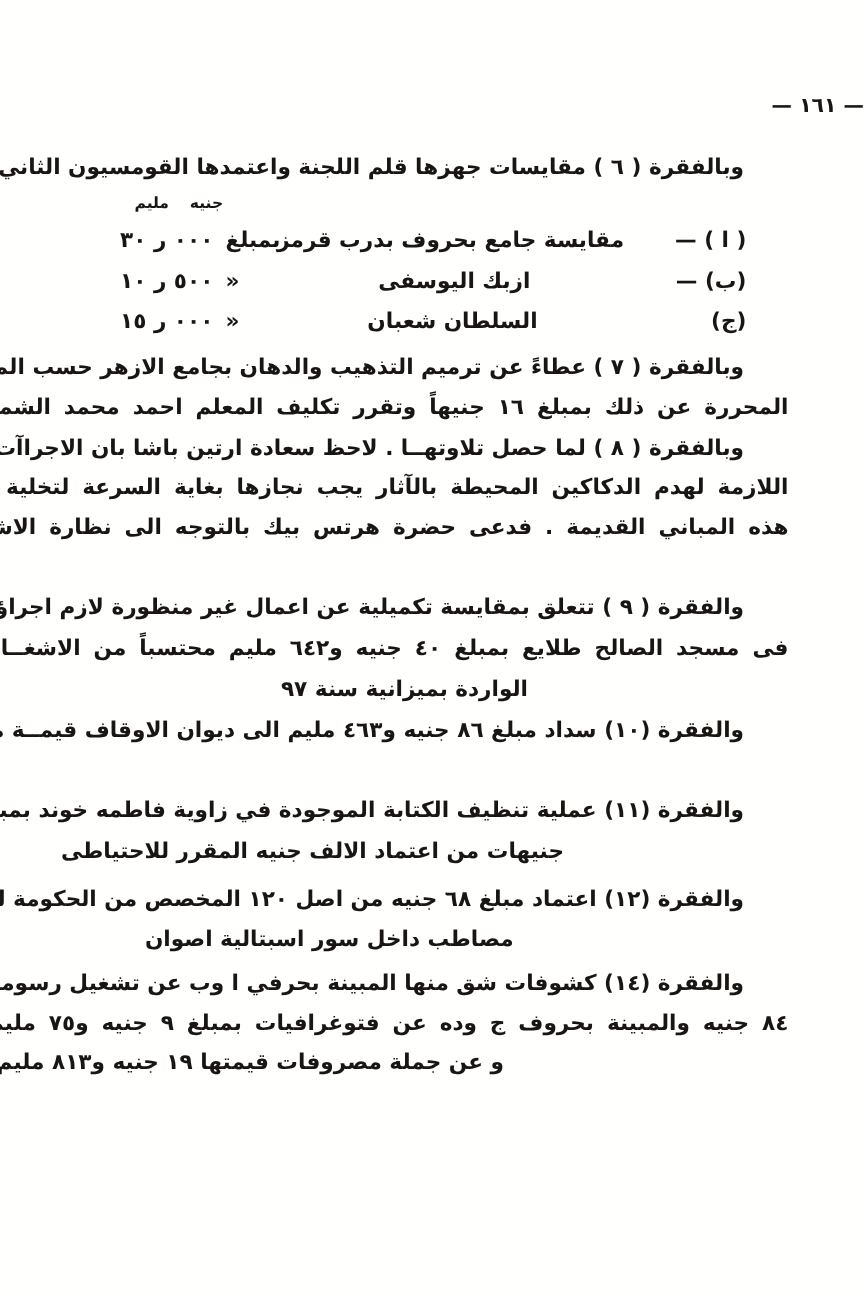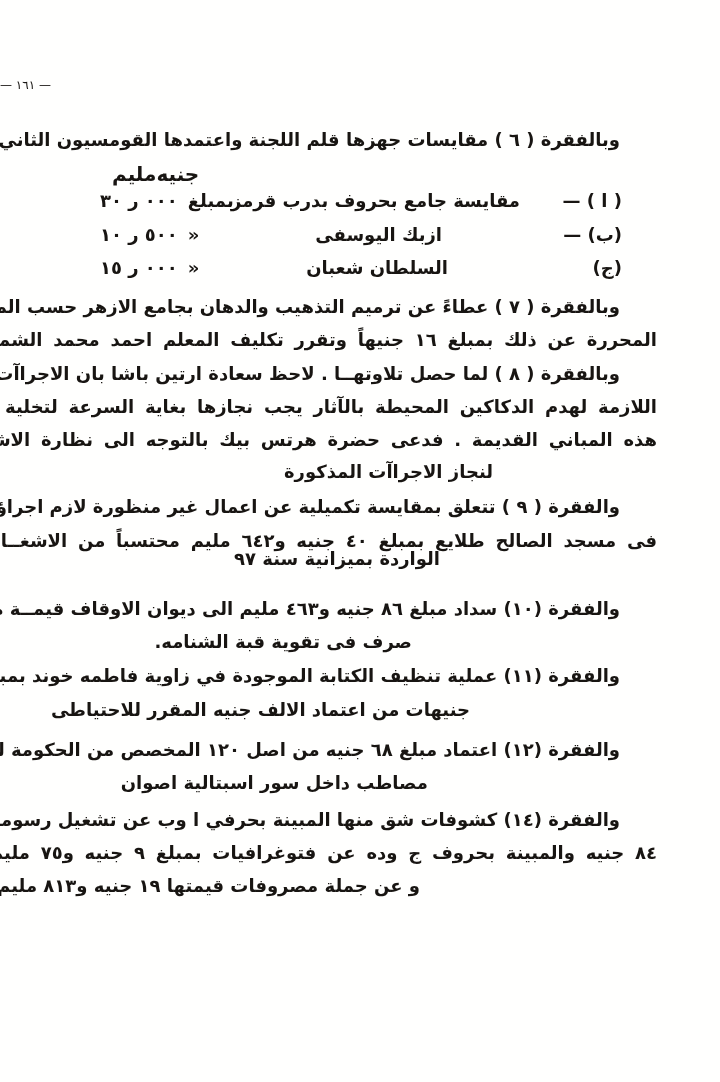--- a/index.html
+++ b/index.html
@@ -17,27 +17,27 @@
     direction:rtl;
     unicode-bidi:embed;
     font-size:18px;
     line-height:26px;
     font-weight:700;
     letter-spacing:0.2px;
   }
   .wide{word-spacing:4.5px;}
   .pgnum{
     position:absolute;top:78px;left:0;width:100%;
-    text-align:left;font-size:12px;font-weight:400;
+    text-align:right;font-size:17px;font-weight:700;
     letter-spacing:2px;direction:rtl;
   }
   .units{
     position:absolute;top:162px;left:112px;width:74px;
     display:flex;flex-direction:row;justify-content:space-between;
-    font-size:20px;font-weight:700;direction:ltr;
+    font-size:13px;font-weight:700;direction:ltr;
   }
   .row{
     position:absolute;left:63px;right:98px;height:30px;
     font-size:18px;font-weight:700;
   }
   .row .marker{position:absolute;right:0;top:0;direction:rtl;white-space:nowrap;}
   .row .name{position:absolute;top:0;direction:rtl;white-space:nowrap;}
   .row-1 .name{right:102px;}
   .row-2 .name{right:180px;}
   .row-3 .name{right:174px;}
@@ -89,28 +89,26 @@
       <span class="lbl">«</span>
     </span>
   </div>
 
   <div class="line" style="top:294px;right:100px;">وبالفقرة ( ٧ ) عطاءً عن ترميم التذهيب والدهان بجامع الازهر حسب المقايسة</div>
   <div class="line wide" style="top:327px;right:63px;">المحررة عن ذلك بمبلغ ١٦ جنيهاً وتقرر تكليف المعلم احمد محمد الشمي بهذه العملية</div>
 
   <div class="line" style="top:361px;right:100px;">وبالفقرة ( ٨ ) لما حصل تلاوتهــا . لاحظ سعادة ارتين باشا بان الاجراآت</div>
   <div class="line wide" style="top:394px;right:63px;">اللازمة لهدم الدكاكين المحيطة بالآثار يجب نجازها بغاية السرعة لتخلية الآثار من</div>
   <div class="line wide" style="top:427px;right:63px;">هذه المباني القديمة . فدعى حضرة هرتس بيك بالتوجه الى نظارة الاشغال العمومية</div>
-  <div class="line" style="top:459px;right:227px;">لنجاز الاجراآت المذكورة</div>
 
   <div class="line" style="top:494px;right:100px;">والفقرة ( ٩ ) تتعلق بمقايسة تكميلية عن اعمال غير منظورة لازم اجراؤها</div>
   <div class="line wide" style="top:528px;right:63px;">فى مسجد الصالح طلايع بمبلغ ٤٠ جنيه و٦٤٢ مليم محتسباً من الاشغــال الصغيرة</div>
-  <div class="line" style="top:546px;right:280px;">الواردة بميزانية سنة ٩٧</div>
+  <div class="line" style="top:562px;right:280px;">الواردة بميزانية سنة ٩٧</div>
 
   <div class="line" style="top:596px;right:100px;">والفقرة (١٠) سداد مبلغ ٨٦ جنيه و٤٦٣ مليم الى ديوان الاوقاف قيمــة ما</div>
-  <div class="line" style="top:629px;right:308px;">صرف فى تقوية قبة الشنامه.</div>
 
   <div class="line" style="top:663px;right:100px;">والفقرة (١١) عملية تنظيف الكتابة الموجودة في زاوية فاطمه خوند بمبلغ ٣</div>
   <div class="line" style="top:697px;right:250px;">جنيهات من اعتماد الالف جنيه المقرر للاحتياطى</div>
 
   <div class="line" style="top:737px;right:100px;">والفقرة (١٢) اعتماد مبلغ ٦٨ جنيه من اصل ١٢٠ المخصص من الحكومة لبناء</div>
   <div class="line" style="top:770px;right:292px;margin-left:44px;">مصاطب داخل سور اسبتالية اصوان</div>
 
   <div class="line" style="top:807px;right:100px;">والفقرة (١٤) كشوفات شق منها المبينة بحرفي ا وب عن تشغيل رسومات بمبلغ</div>
   <div class="line wide" style="top:840px;right:63px;">٨٤ جنيه والمبينة بحروف ج وده عن فتوغرافيات بمبلغ ٩ جنيه و٧٥ مليم وحرف</div>
   <div class="line" style="top:873px;right:300px;">و عن جملة مصروفات قيمتها ١٩ جنيه و٨١٣ مليم</div>

